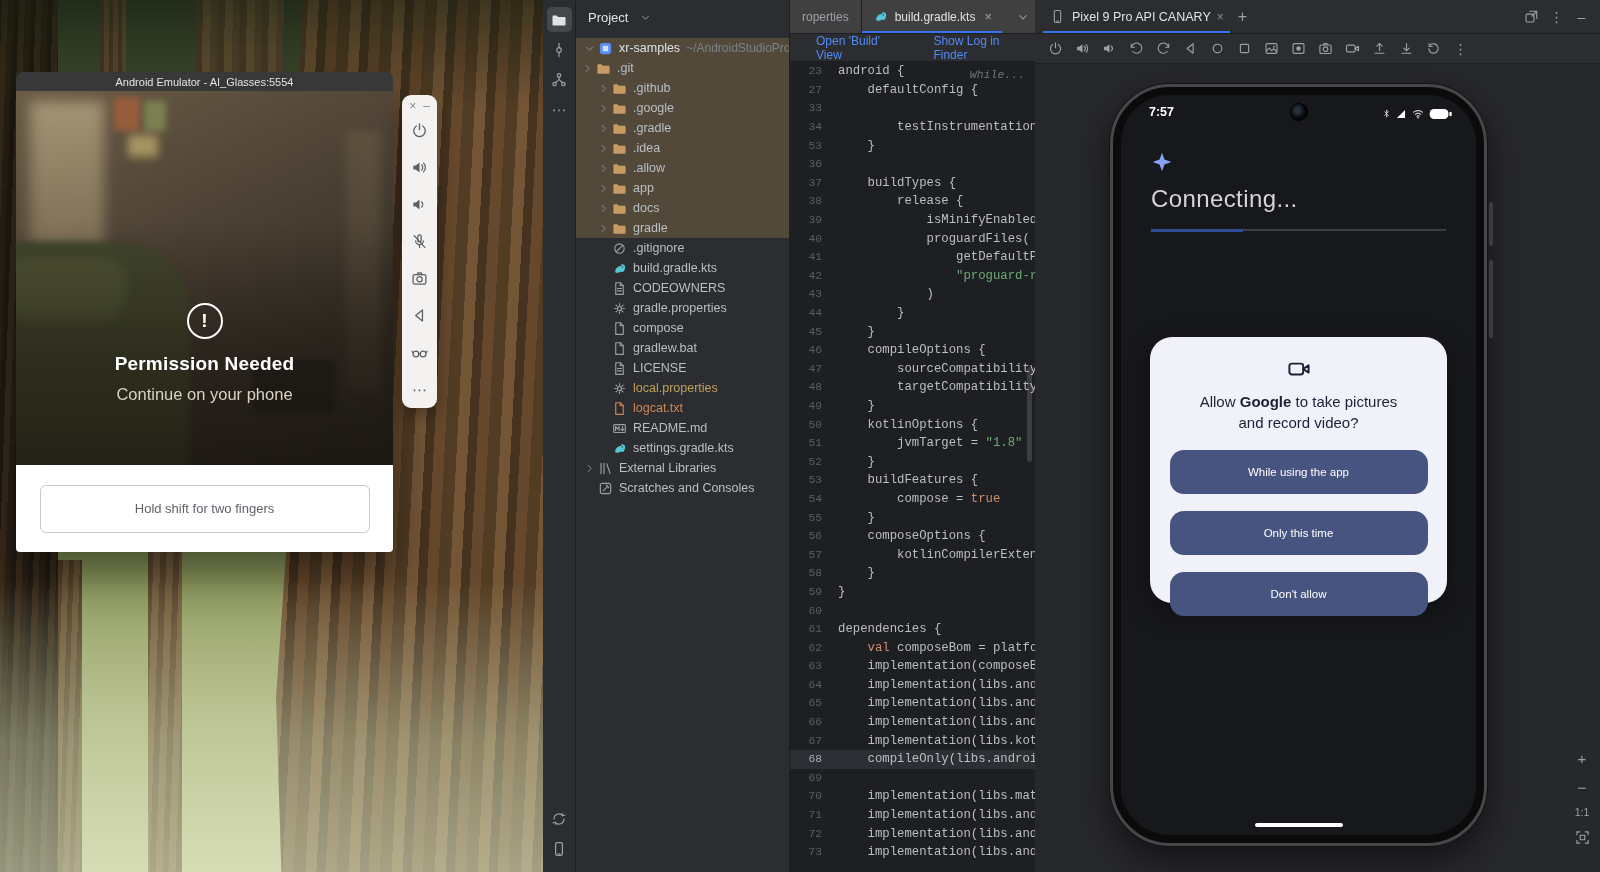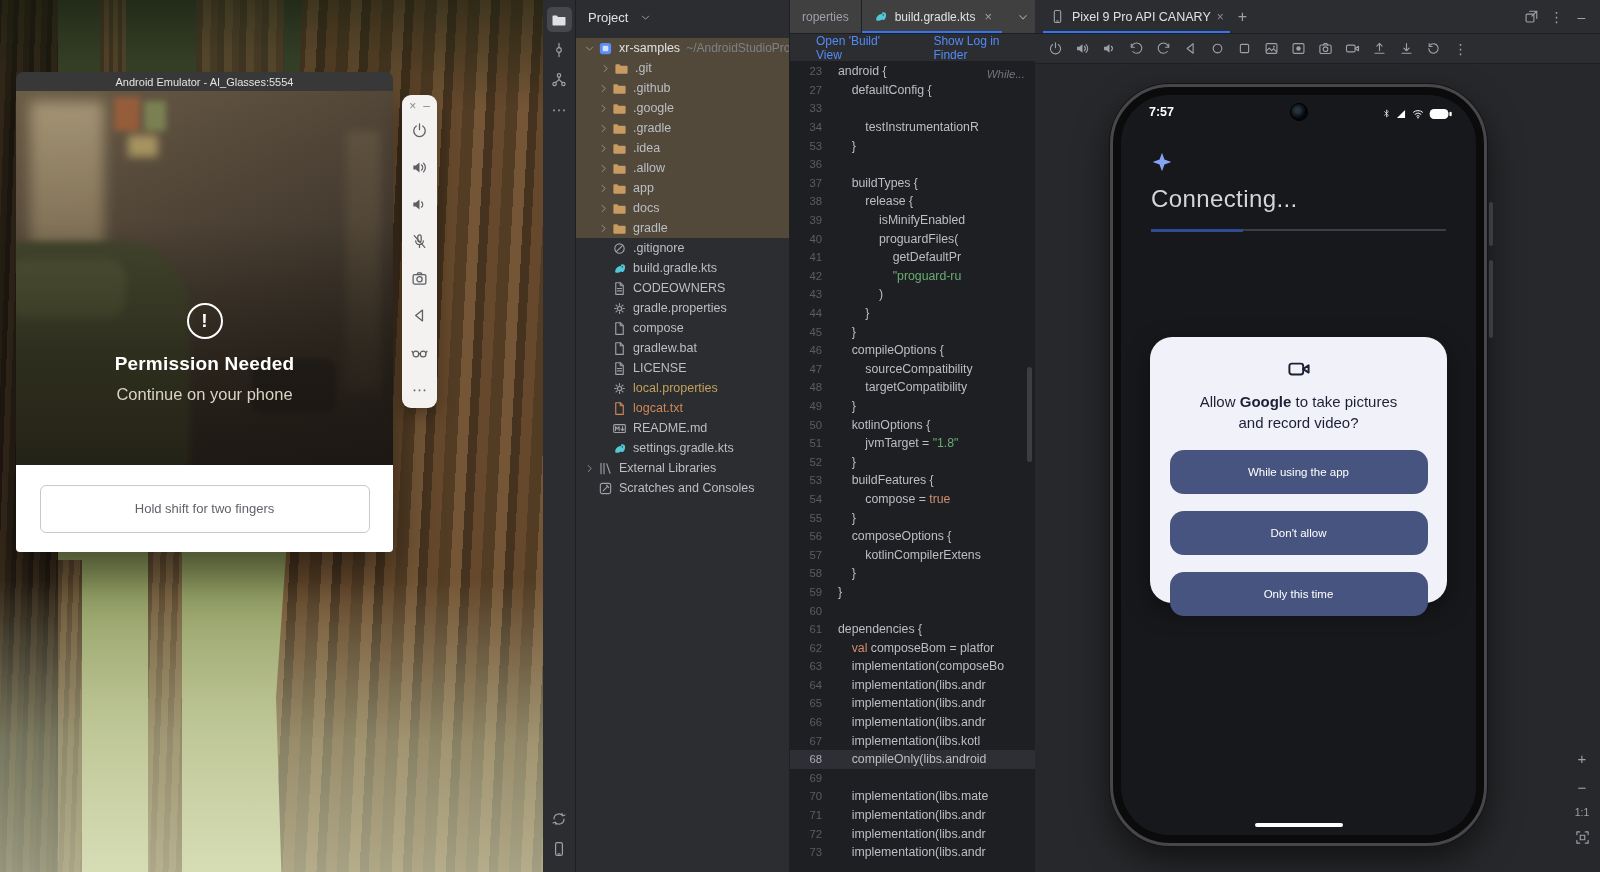--- a/index.html
+++ b/index.html
@@ -79,21 +79,21 @@
 .etabs{height:34px;background:#404040;border-bottom:1px solid #1e1f22;display:flex;align-items:stretch;position:relative}
 .etab-inactive{display:flex;align-items:center;padding:0 12px;color:#9da0a8;font-size:12px;border-right:1px solid #1e1f22}
 .etab-active{display:flex;align-items:center;gap:6px;padding:0 10px;color:#dfe1e5;font-size:12px;position:relative}
 .etab-active::after{content:"";position:absolute;left:0;right:0;bottom:0;height:2px;background:#3574f0}
 .etab-active .ticon{margin-right:0}
 .etab-close{color:#9da0a8;font-size:13px;margin-left:3px}
 .etabs-chevron{position:absolute;right:6px;top:0;bottom:0;display:flex;align-items:center;color:#9da0a8}
 .etabs-chevron svg{width:12px;height:12px}
 .ebanner{height:28px;background:#2b2d30;border-bottom:1px solid #1e1f22;display:flex;align-items:center;gap:26px;padding-left:26px}
 .ebanner .blink{color:#548af7;font-size:12px}
-.ecode{position:absolute;top:62px;left:0;right:0;bottom:0;font-family:Liberation Sans, sans-serif;font-size:12.3px;overflow:hidden}
+.ecode{position:absolute;top:62px;left:0;right:0;bottom:0;font-family:Liberation Mono, monospace;font-size:12.3px;overflow:hidden}
 .crow{display:flex;height:18.6px;align-items:center}
 .crow.hl{background:#2d2f34}
 .cnum{width:34px;text-align:right;color:#5a5d63;font-size:11.3px;flex:none;padding-right:2px}
 .crow.hl .cnum{color:#a9adb7}
 .ccode{white-space:pre;margin-left:14px}
 .c-d{color:#bcbec4}.c-s{color:#6aab73}.c-k{color:#cf8e6d}
 .epaused{position:absolute;right:10px;top:6px;color:#70747b;font-size:11.5px;font-style:italic}
 .escroll{position:absolute;right:3px;top:305px;width:5px;height:95px;background:rgba(255,255,255,.14);border-radius:3px}
 
 
@@ -301,21 +301,21 @@
           </span>
           <span class="ticon" data-name="project-icon">
             <svg viewBox="0 0 16 16">
               <rect x="2" y="2" width="12" height="12" rx="2.5" fill="#5a8df5"></rect>
               <rect x="5" y="5" width="6" height="6" rx="1" fill="#cfe0ff"></rect>
             </svg>
           </span>
           <span class="tlabel bright" data-name="tree-item-label">xr-samples</span>
           <span class="tsub" data-name="tree-item-path">~/AndroidStudioProj</span>
         </div>
-        <div class="trow sel" data-name="tree-item--git" style="padding-left: 22px;">
+        <div class="trow sel" data-name="tree-item--git" style="padding-left: 4px;">
           <span class="tchev" data-name="chevron-right-icon">
             <svg viewBox="0 0 16 16" fill="none" stroke="currentColor" stroke-width="1.2" stroke-linecap="round" stroke-linejoin="round">
               <path d="M6 3.5L10.5 8 6 12.5"></path>
             </svg>
           </span>
           <span class="ticon" data-name="folder-icon" style="color: rgb(200, 155, 98);">
             <svg viewBox="0 0 16 16" fill="none" stroke="currentColor" stroke-width="1.2" stroke-linecap="round" stroke-linejoin="round">
               <path d="M1.5 4.5c0-.6.4-1 1-1h3.2l1.4 1.6h6.4c.6 0 1 .4 1 1v6.4c0 .6-.4 1-1 1H2.5c-.6 0-1-.4-1-1z" fill="currentColor" stroke="none"></path>
             </svg>
           </span>
@@ -935,22 +935,22 @@
                   <rect x="1.6" y="4.4" width="9.2" height="7.2" rx="1.6"></rect>
                   <path d="M10.8 8l3.6-2.4v4.8z"></path>
                 </svg>
               </div>
             <div class="dlg-text" data-name="permission-dialog-text">
               <span>Allow </span><b data-name="app-name">Google</b><span> to take pictures</span><br>
               <span>and record video?</span>
             </div>
             <div class="dlg-btns" data-name="permission-dialog-buttons">
                 <div class="dlg-btn" data-name="while-using-the-app-button">While using the app</div>
+                <div class="dlg-btn" data-name="only-this-time-button">Only this time</div>
                 <div class="dlg-btn" data-name="dont-allow-button">Don't allow</div>
-                <div class="dlg-btn" data-name="only-this-time-button">Only this time</div>
               </div>
           </div>
 
           <div class="homebar" data-name="home-indicator"></div>
         </div>
       </div>
 
       <div class="zoomstack" data-name="zoom-controls">
         <span class="tbtn" data-name="zoom-in-icon">
             <span class="tglyph" style="font-size:15px">+</span>

